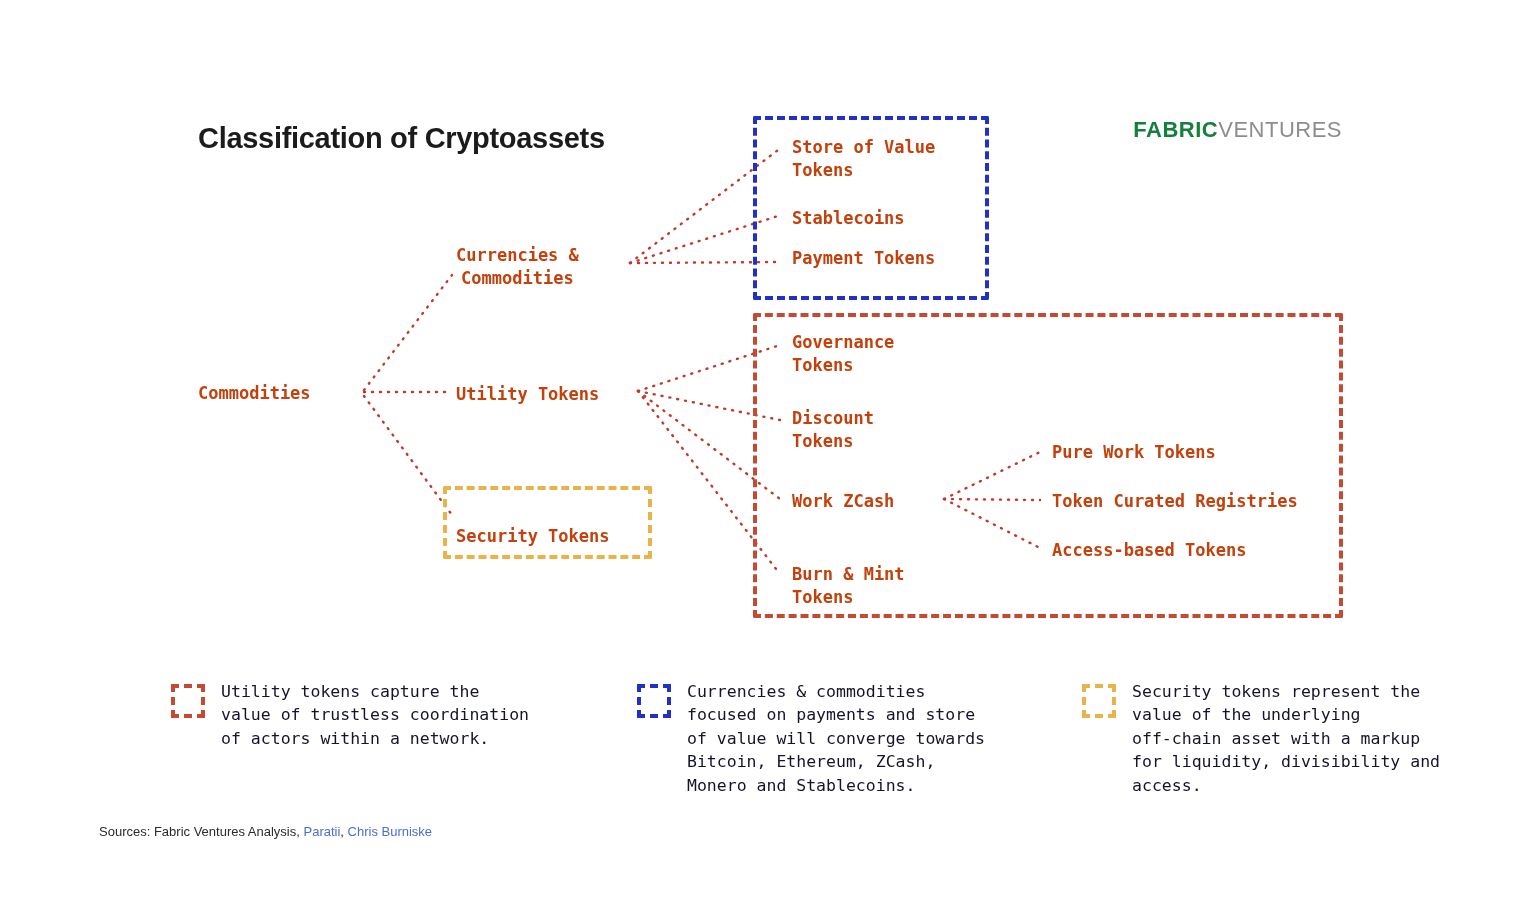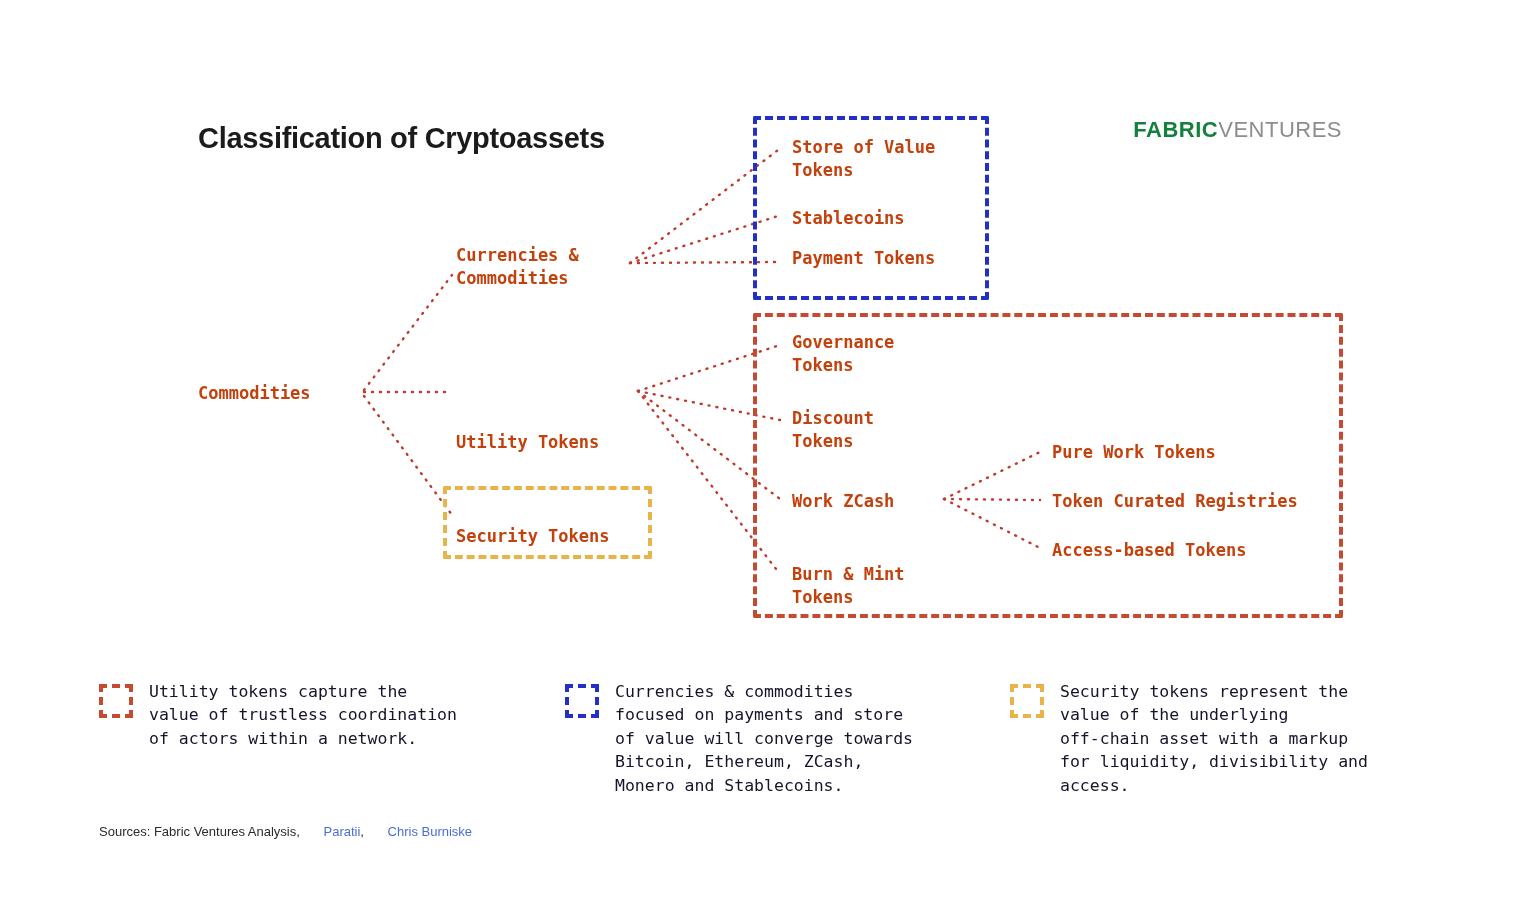--- a/index.html
+++ b/index.html
@@ -63,20 +63,21 @@
   }
   .box-blue   { border-color: #2330c4; }
   .box-red    { border-color: #c44a32; }
   .box-yellow { border-color: #e8b44a; }
 
   .legend-item {
     position: absolute;
     display: flex;
     align-items: flex-start;
     gap: 16px;
+    justify-content: flex-end;
   }
   .legend-swatch {
     width: 34px;
     height: 34px;
     border-style: dashed;
     border-width: 4px;
     flex: 0 0 auto;
     margin-top: 4px;
   }
   .legend-text {
@@ -90,21 +91,20 @@
     position: absolute;
     left: 99px;
     top: 824px;
     font-family: "Liberation Sans", sans-serif;
     font-size: 13px;
     color: #2b2b2b;
   }
   .sources a, .sources .link {
     color: #4a6fd4;
     text-decoration: none;
-    margin-left: 20px;
   }
 </style>
 </head>
 <body>
 
 <div class="canvas">
 
   <svg class="lines" viewBox="0 0 1528 918">
     <g stroke="#c0392b" stroke-width="2.4" stroke-linecap="round" stroke-dasharray="1 7" fill="none">
 
@@ -134,23 +134,23 @@
   <div class="brand">
     <span class="b1">FABRIC</span><span class="b2">VENTURES</span>
   </div>
 
   <div class="box box-blue" style="left:753px; top:116px; width:236px; height:184px;"></div>
   <div class="box box-red" style="left:753px; top:313px; width:590px; height:305px;"></div>
   <div class="box box-yellow" style="left:443px; top:486px; width:209px; height:73px;"></div>
 
   <div class="node" style="left:198px; top:382px;">Commodities</div>
 
-  <div class="node" style="left:456px; top:244px;">Currencies &amp;
+  <div class="node" style="left:456px; top:244px;text-align:center;">Currencies &amp;
 Commodities</div>
-  <div class="node" style="left:456px; top:383px;margin-top:48px;">Utility Tokens</div>
+  <div class="node" style="left:456px; top:383px;">Utility Tokens</div>
   <div class="node" style="left:456px; top:513px;margin-top:12px;">Security Tokens</div>
 
   <div class="node" style="left:792px; top:136px;">Store of Value
 Tokens</div>
   <div class="node" style="left:792px; top:207px;">Stablecoins</div>
   <div class="node" style="left:792px; top:247px;">Payment Tokens</div>
 
   <div class="node" style="left:792px; top:331px;">Governance
 Tokens</div>
   <div class="node" style="left:792px; top:407px;">Discount

